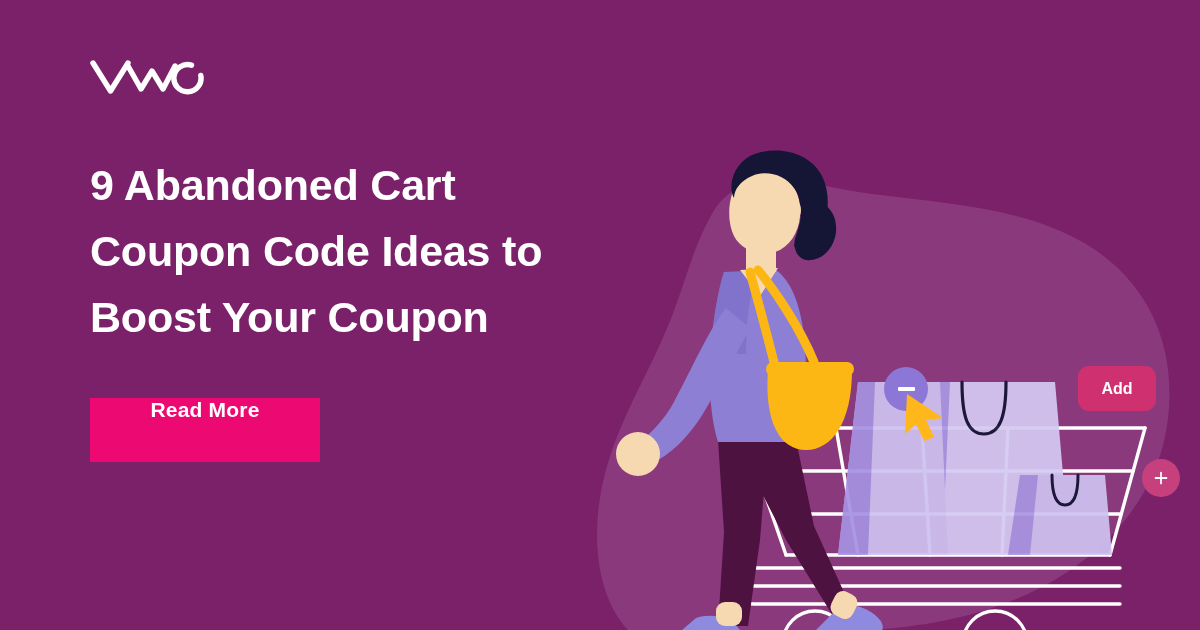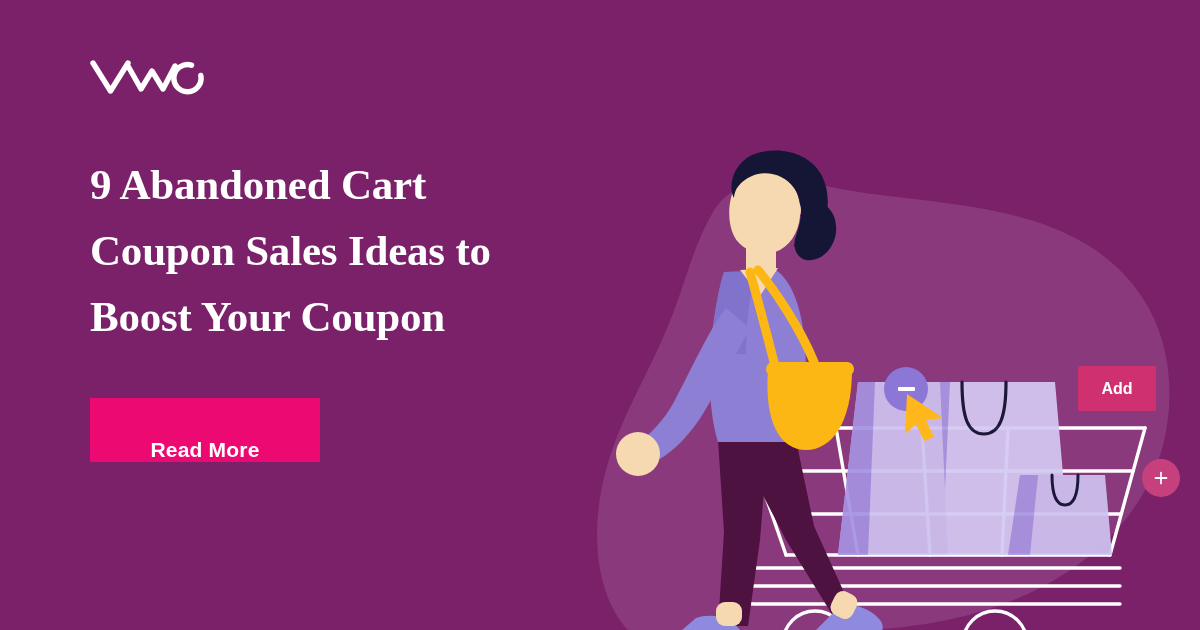--- a/index.html
+++ b/index.html
@@ -38,21 +38,21 @@
   }
 
   
   .headline {
     position: absolute;
     left: 90px;
     top: 152px;
     width: 540px;
     margin: 0;
     color: #ffffff;
-    font-family: Liberation Serif, serif;
+    font-family: Liberation Sans, sans-serif;
     font-size: 43px;
     font-weight: bold;
     line-height: 66px;
     letter-spacing: -0.2px;
   }
   .headline .line { display: block; white-space: nowrap; }
 
   
   .cta {
     position: absolute;
@@ -63,33 +63,33 @@
     border: 0;
     padding: 0;
     background: #EC0A72;
     color: #ffffff;
     font-family: "Liberation Sans", sans-serif;
     font-size: 21px;
     font-weight: bold;
     letter-spacing: 0.2px;
     cursor: pointer;
     display: flex;
-    align-items: flex-end;
+    align-items: flex-start;
     justify-content: center;
   }
 
   
   .add-chip {
     position: absolute;
     left: 1078px;
     top: 366px;
     width: 78px;
     height: 45px;
     border: 0;
-    border-radius: 2px;
+    border-radius: 11px;
     background: #CE3070;
     color: #ffffff;
     font-family: "Liberation Sans", sans-serif;
     font-size: 16px;
     font-weight: bold;
     cursor: pointer;
     display: flex;
     align-items: center;
     justify-content: center;
   }
@@ -176,21 +176,21 @@
   <svg class="logo" viewBox="0 0 116 46" aria-label="VWO">
     <g fill="none" stroke="#FFFFFF" stroke-width="5.4" stroke-linecap="round" stroke-linejoin="round">
       <polyline points="5,11 22.5,39 40,11"></polyline>
       <polyline points="40,14 53,37 64,19 75,37 87,14"></polyline>
       <path d="M103.5,13.2 a13.6,13.6 0 1,0 9.3,10.3"></path>
     </g>
   </svg>
 
   <h1 class="headline">
     <span class="line">9 Abandoned Cart</span>
-    <span class="line">Coupon Sales Ideas to</span>
+    <span class="line">Coupon Code Ideas to</span>
     <span class="line">Boost Your Coupon</span>
   </h1>
 
   <button class="cta">
     <span>Read More</span>
   </button>
 
   <svg class="illus" viewBox="0 0 600 490" aria-hidden="true">
 
     <g fill="none" stroke="#FFFFFF" stroke-width="3.4" stroke-linecap="round" stroke-linejoin="round">

